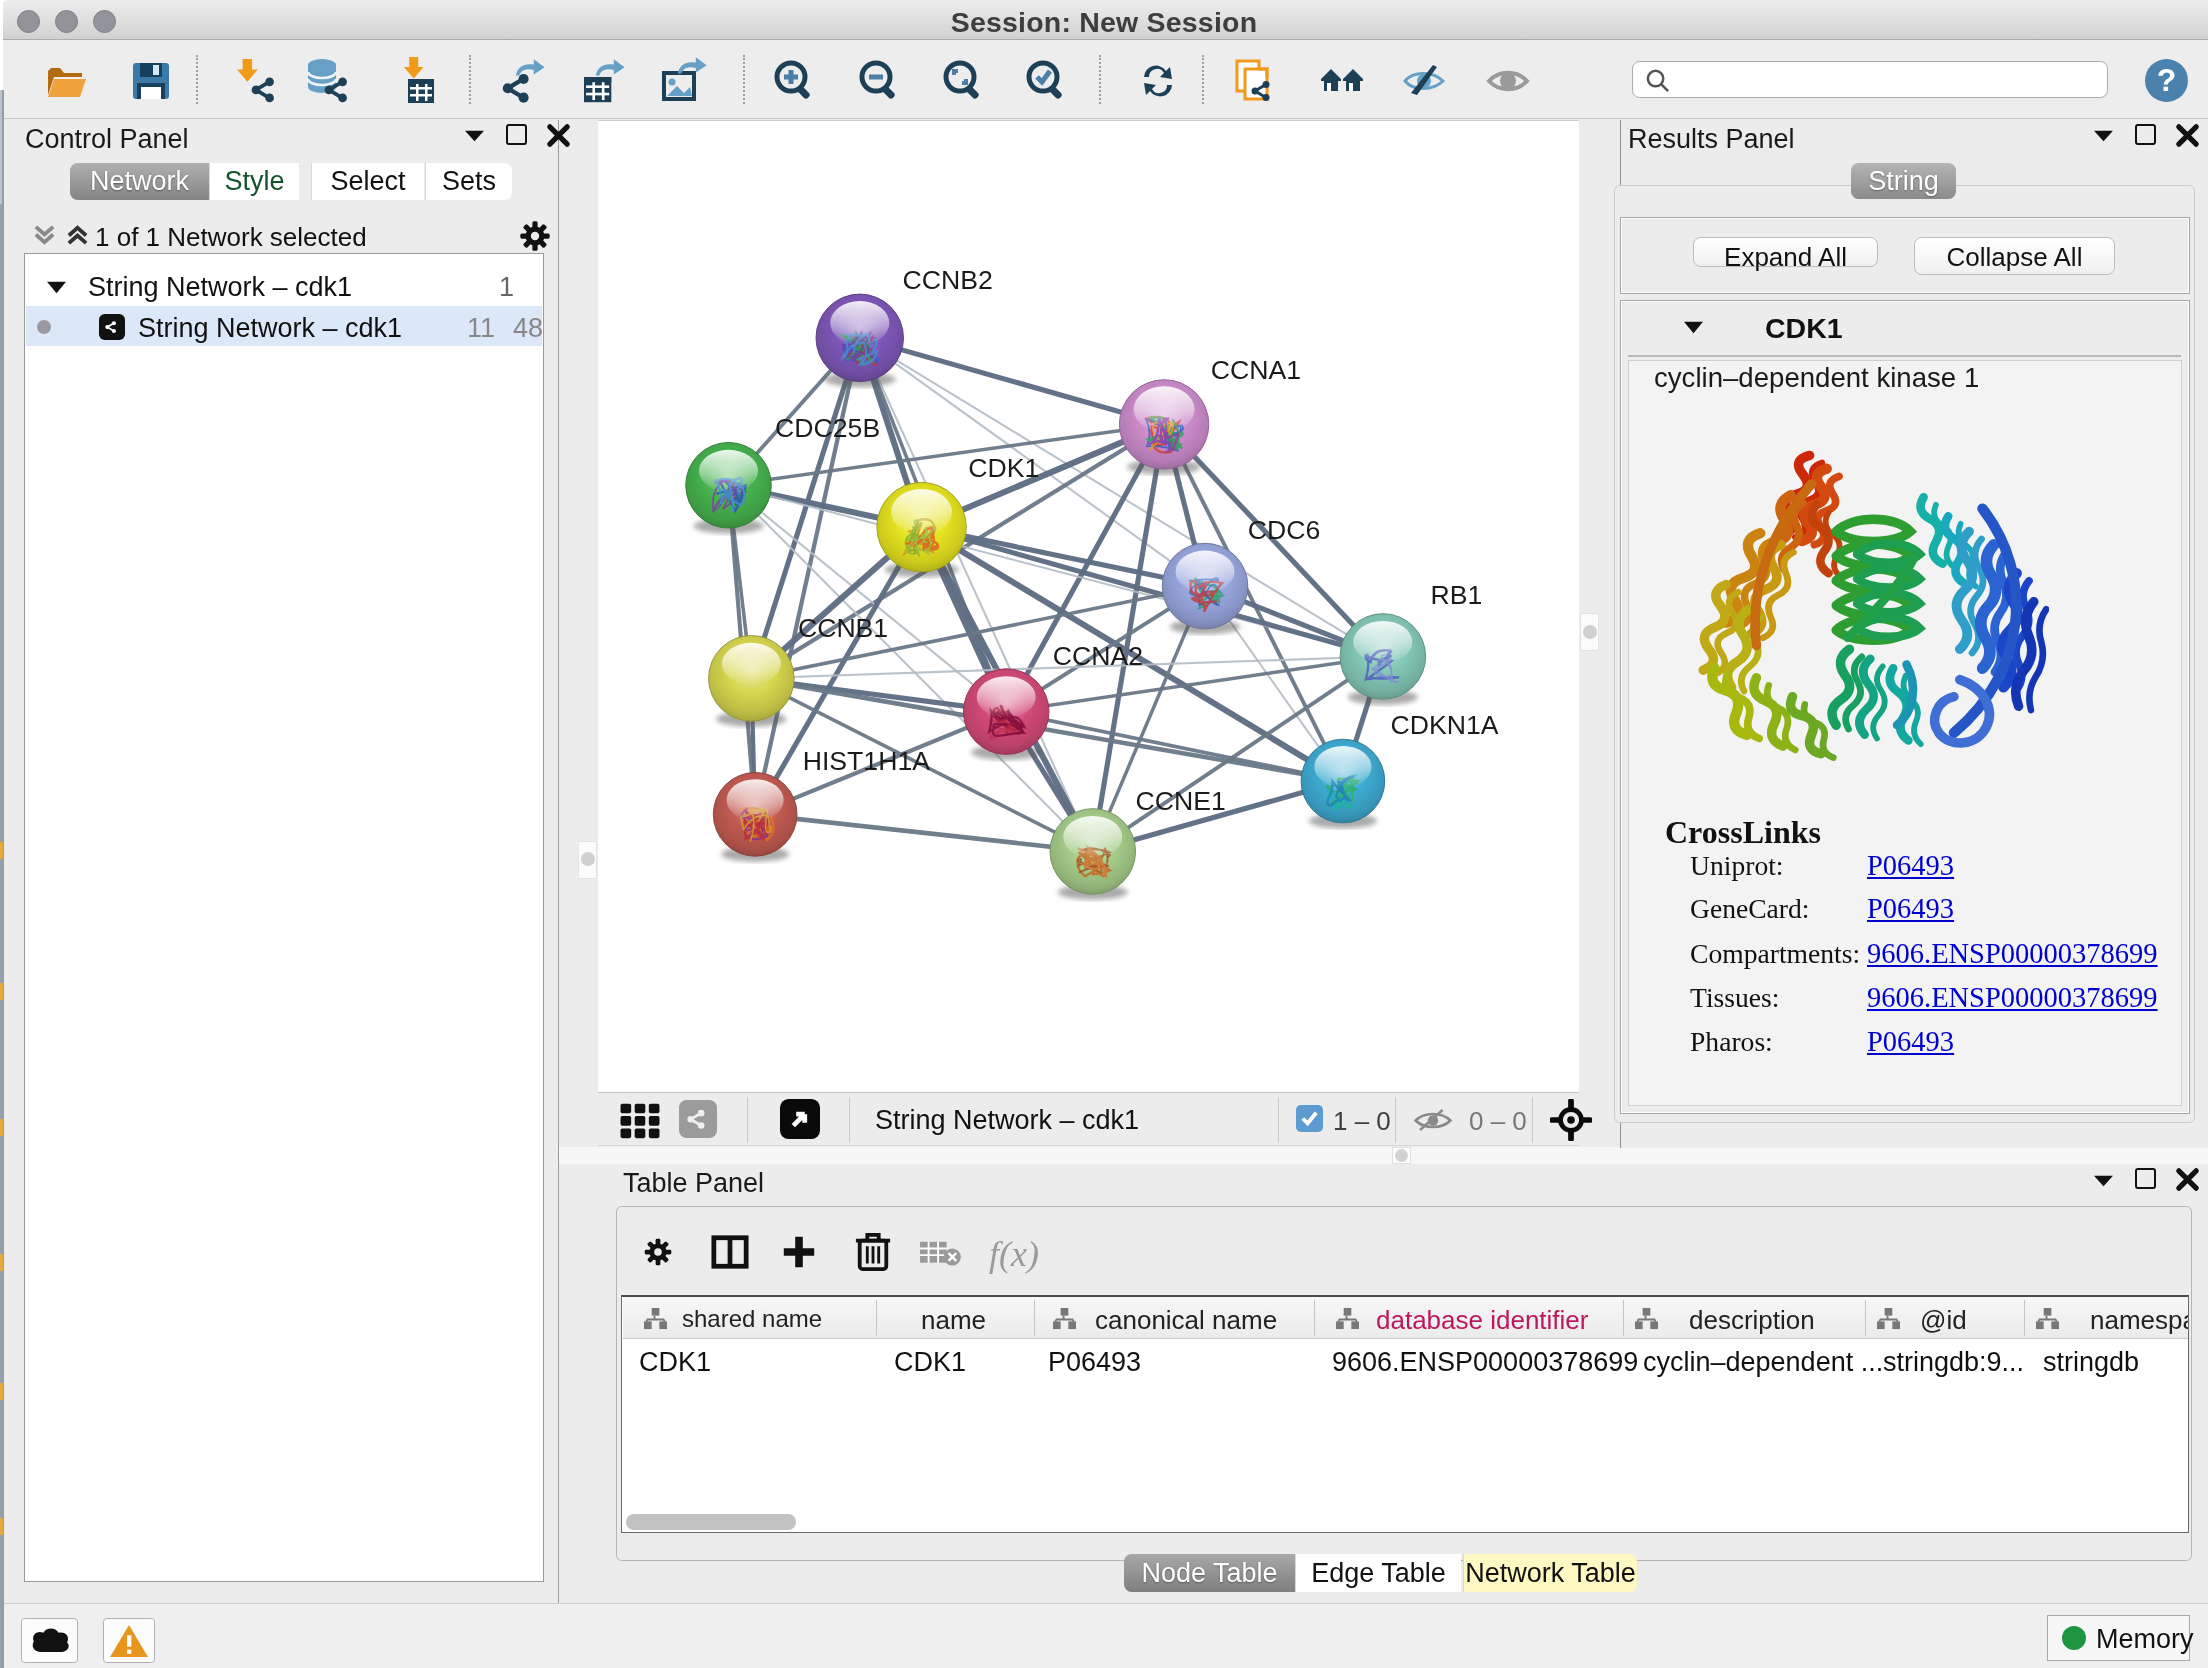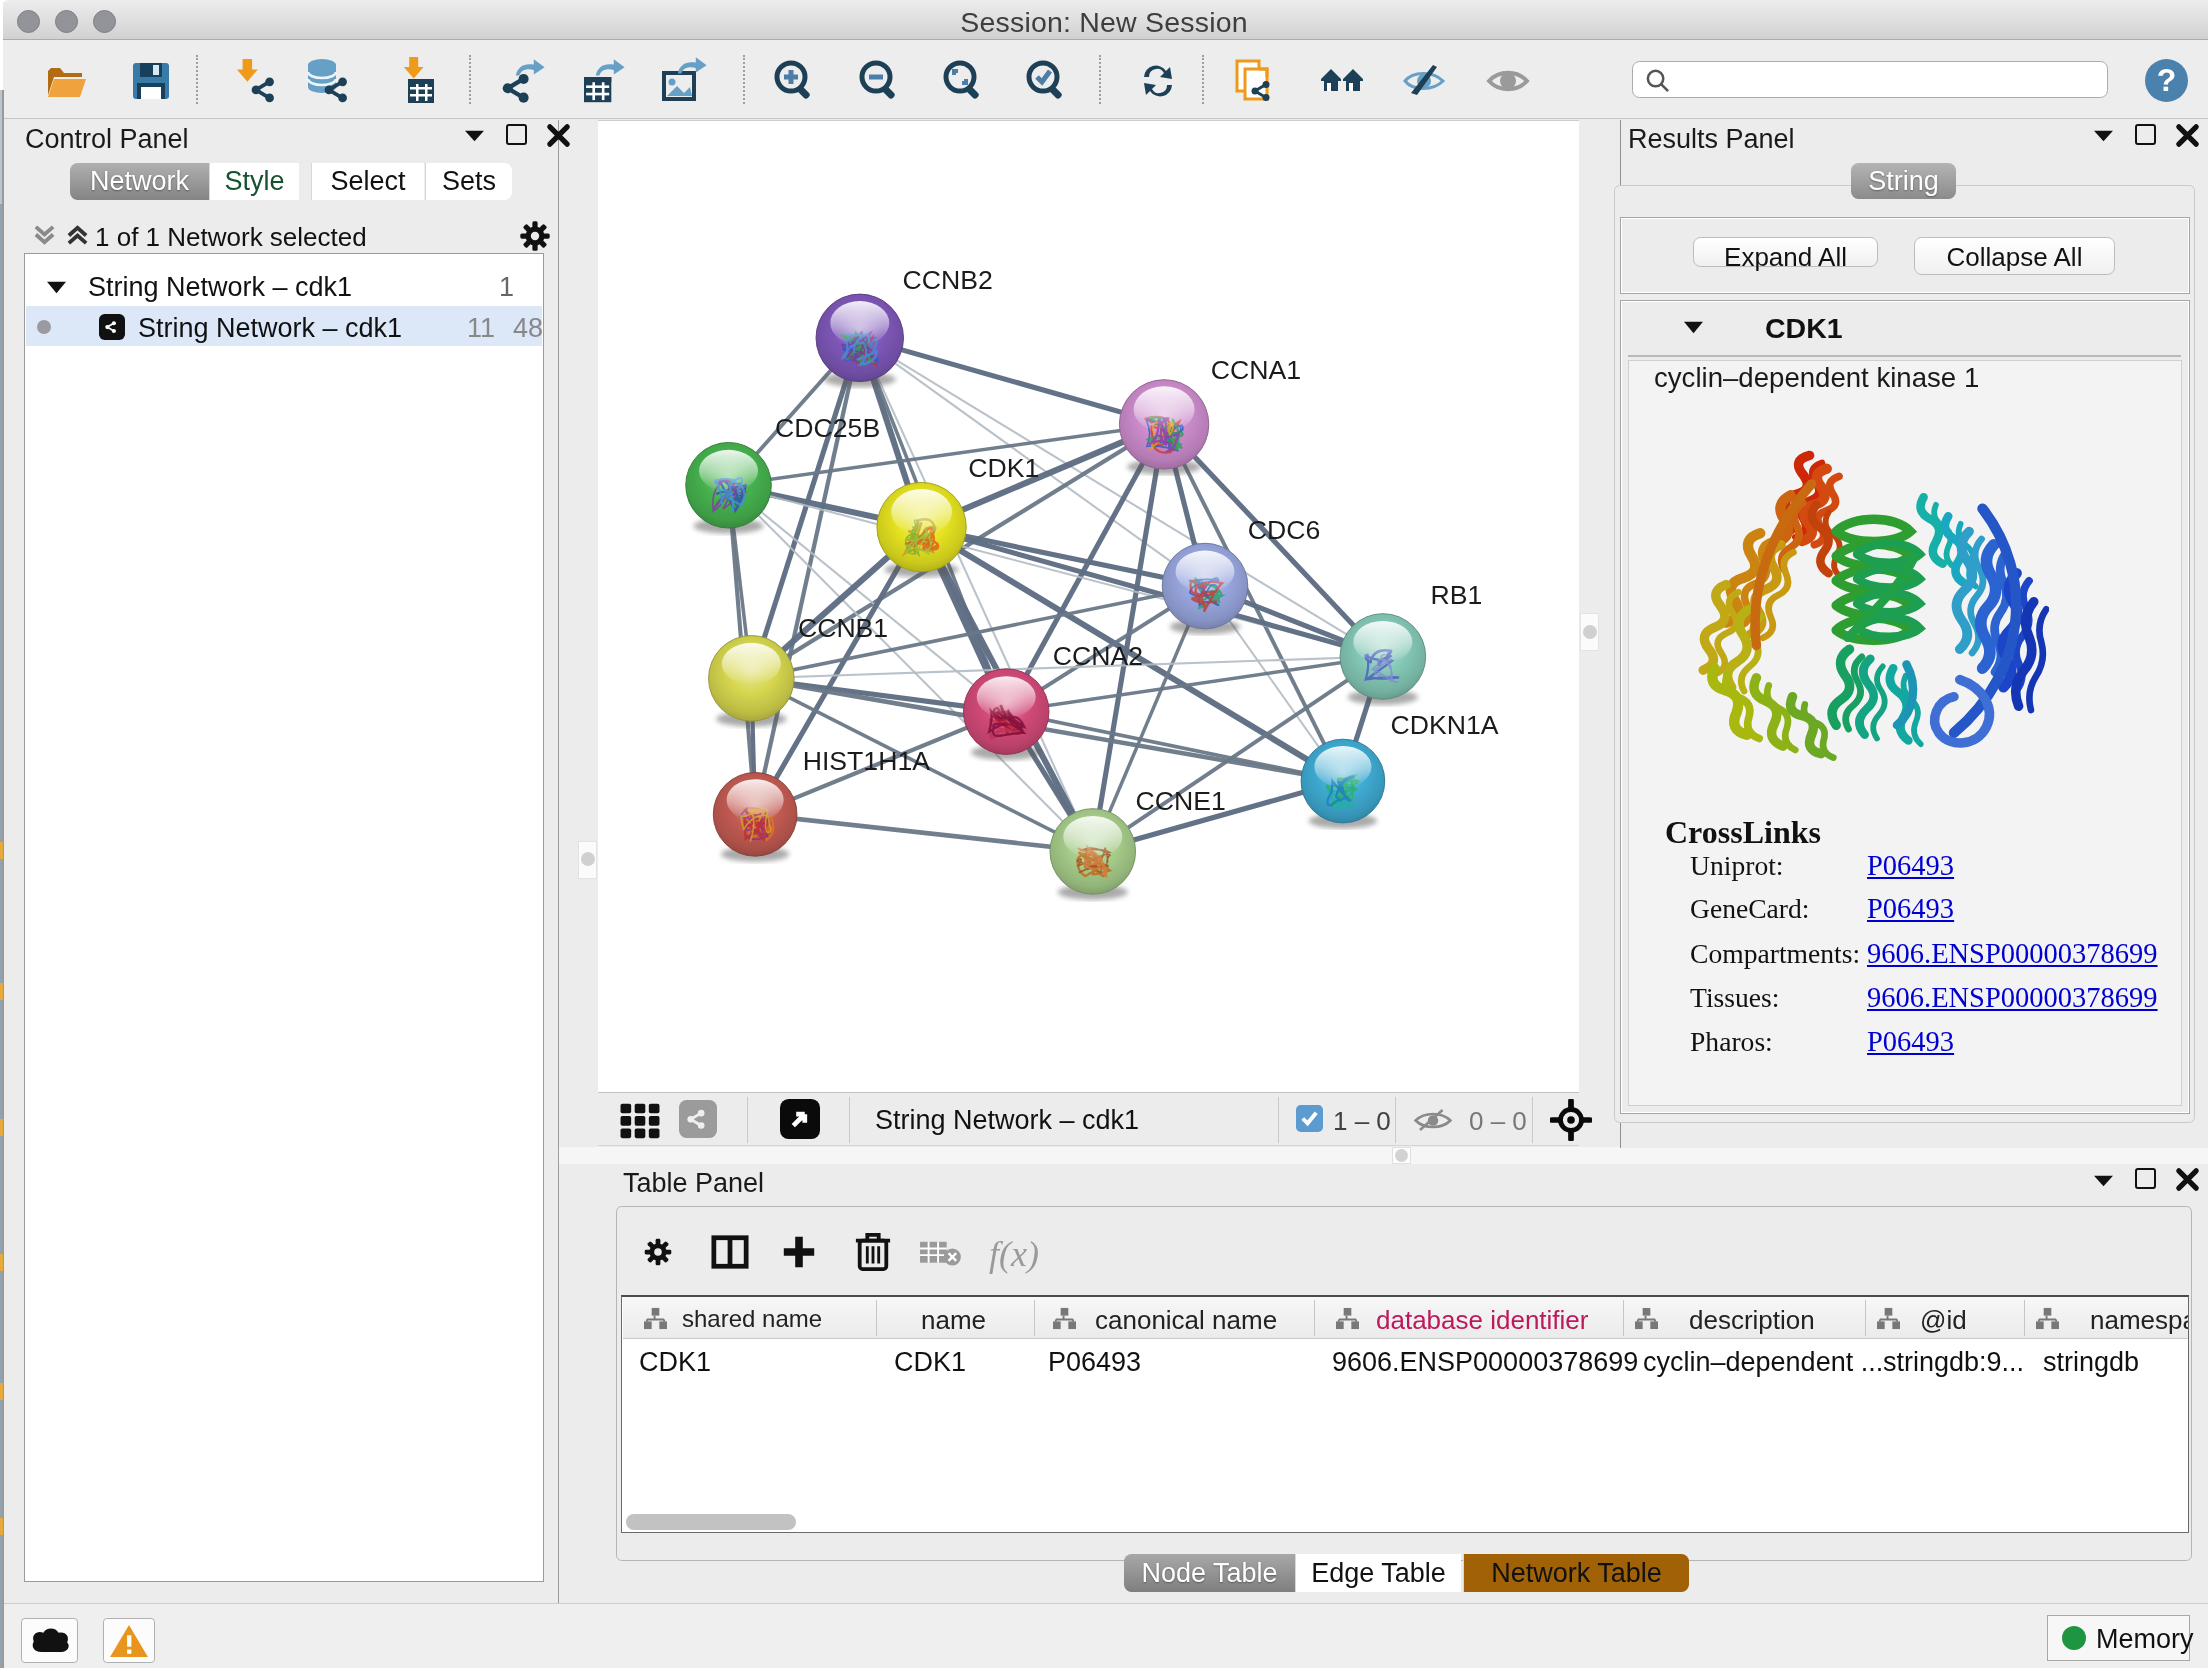--- a/index.html
+++ b/index.html
@@ -1,18 +1,18 @@
 <!DOCTYPE html>
 <html style="font-size:15px"><head><meta charset="utf-8"><style>*{margin:0;padding:0;box-sizing:border-box}html,body{width:2208px;height:1668px;overflow:hidden;background:#fff;font-family:"Liberation Sans",sans-serif}.abs{position:absolute}</style></head><body>
 <div class="abs" style="left:0;top:0;width:2208px;height:1668px;background:#ececec;border-radius:9.5px 0 0 0">
     <div class="abs" style="left:0;top:0;width:100%;height:40px;background:linear-gradient(#eeedee,#d2d1d2);border-bottom:1px solid #ababab;border-radius:9.5px 0 0 0"></div>
     <div class="abs" style="left:17px;top:9.5px;width:23px;height:23px;border-radius:50%;background:#93939a;border:1px solid #7e7e85"></div>
     <div class="abs" style="left:55px;top:9.5px;width:23px;height:23px;border-radius:50%;background:#93939a;border:1px solid #7e7e85"></div>
     <div class="abs" style="left:93px;top:9.5px;width:23px;height:23px;border-radius:50%;background:#93939a;border:1px solid #7e7e85"></div>
-    <div class="abs" style="left:0;top:5.7px;width:100%;height:30px;text-align:center;font-size:28.5px;font-weight:400;color:#3e3e3e;letter-spacing:0.2px">Session: New Session</div>
+    <div class="abs" style="left:0;top:5.7px;width:100%;height:30px;text-align:center;font-size:28.5px;font-weight:700;color:#3e3e3e;letter-spacing:0.2px">Session: New Session</div>
     <div class="abs" style="left:0;top:41px;width:100%;height:78px;background:#ededed;border-bottom:1px solid #c4c4c4"></div>
     <div class="abs" style="left:196px;top:55px;width:0;height:49px;border-left:2.9px dotted #9e9e9e"></div>
     <div class="abs" style="left:469px;top:55px;width:0;height:49px;border-left:2.9px dotted #9e9e9e"></div>
     <div class="abs" style="left:743px;top:55px;width:0;height:49px;border-left:2.9px dotted #9e9e9e"></div>
     <div class="abs" style="left:1099px;top:55px;width:0;height:49px;border-left:2.9px dotted #9e9e9e"></div>
     <div class="abs" style="left:1202px;top:55px;width:0;height:49px;border-left:2.9px dotted #9e9e9e"></div>
     <svg style="position:absolute;left:42px;top:57px" width="48" height="48" viewBox="0 0 48 48">
       <path d="M6 14 L6 38 L12 20 L40 20 L40 16 L22 16 L18 11 L9 11 Z" fill="#b36b12"></path>
       <path d="M12 22 L44 22 L38 40 L6 40 Z" fill="#f0a33c"></path>
     </svg>
@@ -740,21 +740,21 @@
     <div class="abs" style="left:639px;top:1347px;font-size:27px;color:#111">CDK1</div>
     <div class="abs" style="left:894px;top:1347px;font-size:27px;color:#111">CDK1</div>
     <div class="abs" style="left:1048px;top:1347px;font-size:27px;color:#111">P06493</div>
     <div class="abs" style="left:1332px;top:1347px;font-size:27px;color:#111">9606.ENSP00000378699</div>
     <div class="abs" style="left:1643px;top:1347px;font-size:27px;color:#111">cyclin–dependent ...</div>
     <div class="abs" style="left:1883px;top:1347px;font-size:27px;color:#111">stringdb:9...</div>
     <div class="abs" style="left:2043px;top:1347px;font-size:27px;color:#111">stringdb</div>
     <div class="abs" style="left:626px;top:1514px;width:170px;height:16px;background:#c2c2c2;border-radius:9.5px"></div>
     <div class="abs" style="left:1124px;top:1554px;width:171px;height:38px;background:linear-gradient(#a8a8a8,#7f7f7f);border-radius:7.6px 0 0 7.6px;color:#fff;font-size:27px;text-align:center;line-height:38px;text-shadow:0 1px 1.9px rgba(0,0,0,0.35)">Node Table</div>
     <div class="abs" style="left:1295px;top:1554px;width:166px;height:38px;background:#fff;border-left:1px solid #d8d8d8;color:#111;font-size:27px;text-align:center;line-height:38px">Edge Table</div>
-    <div class="abs" style="left:1463px;top:1554px;width:226px;height:38px;background:#a16207;border-left:1px solid #d8d8d8;border-radius:0 7.6px 7.6px 0;color:#111;font-size:27px;text-align:center;line-height:38px">Network Table</div>
+    <div class="abs" style="left:1463px;top:1554px;width:174px;height:38px;background:#fef9c3;border-left:1px solid #d8d8d8;border-radius:0 7.6px 7.6px 0;color:#111;font-size:27px;text-align:center;line-height:38px">Network Table</div>
     <div class="abs" style="left:0;top:1603px;width:100%;height:66px;background:#efefef;border-top:1px solid #cdcdcd"></div>
     <div class="abs" style="left:21px;top:1618px;width:57px;height:45px;background:#fcfcfc;border:1.9px solid #b0b0b0;border-radius:3.8px"></div>
     <svg class="abs" style="left:28.5px;top:1627px" width="42" height="27" viewBox="0 0 44 28">
       <path d="M13 26 C5 26 2 20 5 15 C2 8 9 3 15 6 C18 0 28 0 31 6 C38 4 43 10 40 16 C44 20 40 26 34 26 Z" fill="#111"></path>
     </svg>
     <div class="abs" style="left:103px;top:1618px;width:52px;height:45px;background:#fcfcfc;border:1.9px solid #b0b0b0;border-radius:3.8px"></div>
     <svg class="abs" style="left:108px;top:1623px" width="42" height="36" viewBox="0 0 44 38">
       <path d="M22 2 L42 36 L2 36 Z" fill="#e8951e"></path>
       <rect x="20" y="13" width="4.5" height="12" fill="#fff"></rect>
       <rect x="20" y="28" width="4.5" height="4.5" fill="#fff"></rect>

